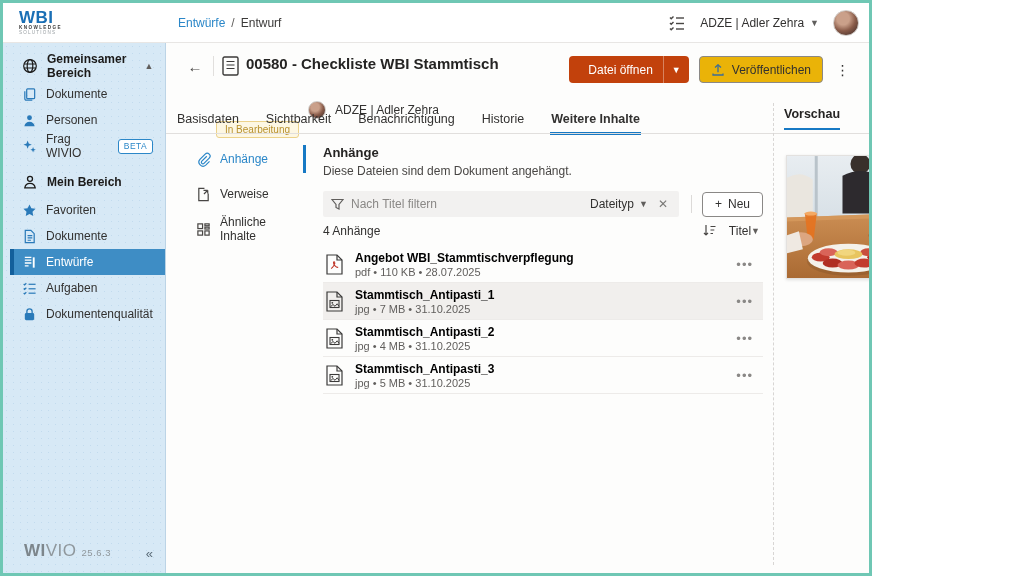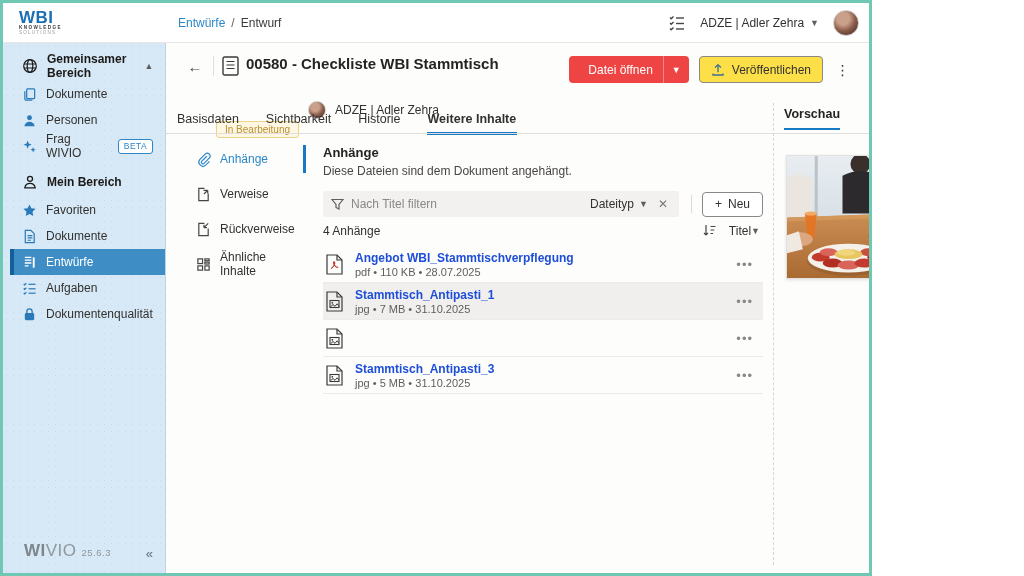--- a/index.html
+++ b/index.html
@@ -55,24 +55,24 @@
   .hdiv1 { position:absolute; left:47px; top:13px; height:20px; width:1px; background:#e1dfdd; }
   .doc-title-icon { position:absolute; left:56px; top:13px; width:17px; height:20px; color:#3b3a39; }
   .page-title { position:absolute; left:80px; top:12px; font-size:15px; font-weight:bold; color:#252423; }
   .meta-row { position:absolute; left:50px; top:38px; display:flex; align-items:center; gap:9px; }
   .status-badge { font-size:10px; color:#b8912e; background:#fdf7e3; border:1px solid #ecd28a; border-radius:3px; padding:2px 8px;margin-top:40px; }
   .owner-name { font-size:12px; color:#323130; }
 
   .actions { position:absolute; top:13px; right:16px; display:flex; align-items:center; gap:10px; }
   .btn { height:27px; display:inline-flex; align-items:center; gap:7px; border-radius:4px; font-size:12px; padding:0 11px; cursor:pointer; border:1px solid transparent;}
   .btn .bic { width:14px; height:14px; display:flex; }
-  .btn-split { display:inline-flex; background:#ef4444; color:#fff; border-radius:4px; overflow:hidden; cursor:pointer;}
+  .btn-split { display:inline-flex; background:#c2410c; color:#fff; border-radius:4px; overflow:hidden; cursor:pointer;}
   .btn-split .main-part { height:27px; display:flex; align-items:center; gap:7px; padding:0 10px 0 12px; font-size:12px;}
   .btn-split .chev-part { width:26px; display:flex; align-items:center; justify-content:center; border-left:1px solid rgba(255,255,255,0.35); font-size:9px;}
-  .btn-outline { background:#fde047; border-color:#8a8886; color:#323130; }
+  .btn-outline { background:#eab308; border-color:#8a8886; color:#323130; }
   .btn-danger { background:#e95849; color:#fff; }
   .kebab { width:20px; height:27px; display:flex; align-items:center; justify-content:center; color:#323130; font-size:14px; cursor:pointer; letter-spacing:1px;}
 
   .tabs { position:absolute; left:10px; top:63px; display:flex; gap:25px; }
   .tab { font-size:12.5px; color:#323130; padding:6px 1px 9px; cursor:pointer; }
   .tab.active { font-weight:bold; border-bottom:3px solid #1779c4; padding-bottom:6px; }
   .tabs-divider { position:absolute; left:0; right:0; top:90px; height:1px; background:#e1dfdd; }
 
   .subnav { position:absolute; left:30px; top:104px; width:107px; }
   .subnav-item { display:flex; align-items:center; gap:9px; height:24px; margin-bottom:11px; font-size:12px; color:#323130; cursor:pointer;}
@@ -97,21 +97,21 @@
   .count-row .right { margin-left:auto; display:flex; align-items:center; gap:12px; }
   .sort-ic { width:15px; height:15px; color:#484644; cursor:pointer; display:flex;}
   .sort-dd { display:flex; align-items:center; cursor:pointer; }
 
   .att-list { margin-top:8px; }
   .att-row { height:37px; display:flex; align-items:center; gap:12px; padding:0 6px 0 3px; border-bottom:1px solid #edebe9; cursor:pointer; position:relative;}
   .att-row:first-child { border-top:1px solid transparent; }
   .att-row.selected { background:#f1efed; }
   .file-ic { width:17px; height:21px; flex:none; }
   .att-text { display:flex; flex-direction:column; gap:1px; }
-  .att-title { font-size:12px; font-weight:bold; color:#1d4ed8; }
+  .att-title { font-size:12px; font-weight:bold; color:#000000; }
   .att-meta { font-size:11px; color:#605e5c; }
   .row-more { margin-left:auto; color:#8a8886; font-size:13px; letter-spacing:1px; cursor:pointer; padding:0 4px;}
 
   .preview-divider { position:absolute; left:607px; top:60px; bottom:8px; width:0; border-left:1px dashed #d8d6d4; }
   .preview-title { position:absolute; left:618px; top:64px; font-size:12.5px; font-weight:bold; color:#252423; padding-bottom:7px; border-bottom:2px solid #1779c4; }
   .expand-ic { position:absolute; left:822px; top:88px; width:14px; height:14px; color:#484644; cursor:pointer; }
   .preview-img { position:absolute; left:620px; top:112px; width:222px; height:124px; border:1px solid #e3e1df; box-shadow:0 1px 3px rgba(0,0,0,0.12); cursor:pointer; }
   .preview-img svg { display:block; }
 
   .cursor { position:absolute; left:730px; top:408px; width:13px; height:19px; pointer-events:none; z-index:20;}
@@ -298,20 +298,21 @@
             </svg>
         </span>
         <span>Veröffentlichen</span>
       </span>
       <span class="kebab">⋮</span>
     </div>
 
     <div class="tabs">
       <span class="tab">Basisdaten</span>
       <span class="tab">Sichtbarkeit</span>
+      <span class="tab">Benachrichtigung</span>
       <span class="tab">Historie</span>
       <span class="tab active">Weitere Inhalte</span>
     </div>
     <div class="tabs-divider"></div>
 
     <div class="subnav">
       <div class="subnav-item active">
         <span class="ic">
           <svg viewBox="0 0 16 16" fill="none" stroke="currentColor" stroke-width="1.3">
               <path d="M11.5 4.5l-5.3 5.3a1.6 1.6 0 0 0 2.3 2.3l5.6-5.6a3 3 0 0 0-4.3-4.3L4.2 7.8a4.4 4.4 0 0 0 6.2 6.2l4-4"></path>
@@ -320,29 +321,20 @@
         <span>Anhänge</span>
       </div>
       <div class="subnav-item">
         <span class="ic">
           <svg viewBox="0 0 16 16" fill="none" stroke="currentColor" stroke-width="1.3">
               <path d="M9 1.5H3v13h10V7"></path>
               <path d="M8 5.5h4.5M12.5 5.5V9M12.5 5.5L8.5 9.5" transform="translate(0,-2)"></path>
             </svg>
         </span>
         <span>Verweise</span>
-      </div>
-      <div class="subnav-item">
-        <span class="ic">
-          <svg viewBox="0 0 16 16" fill="none" stroke="currentColor" stroke-width="1.3">
-              <path d="M9 1.5H3v13h10V7"></path>
-              <path d="M13 1.5L8.5 6M8.5 6V2.8M8.5 6h3.2"></path>
-            </svg>
-        </span>
-        <span>Rückverweise</span>
       </div>
       <div class="subnav-item">
         <span class="ic">
           <svg viewBox="0 0 16 16" fill="none" stroke="currentColor" stroke-width="1.3">
               <rect x="2" y="2" width="5" height="5"></rect>
               <rect x="9.5" y="2" width="4.5" height="2"></rect>
               <rect x="9.5" y="5.5" width="4.5" height="2"></rect>
               <rect x="2" y="9.5" width="5" height="4.5"></rect>
               <rect x="9.5" y="9.5" width="4.5" height="4.5"></rect>
             </svg>
@@ -421,20 +413,24 @@
           <span class="row-more">•••</span>
         </div>
         <div class="att-row">
           <svg class="file-ic" viewBox="0 0 17 21" fill="none">
               <path d="M1 1h10l5 5v14H1z" stroke="#3b3a39" stroke-width="1.2"></path>
               <path d="M11 1v5h5" stroke="#3b3a39" stroke-width="1.2"></path>
               <rect x="4" y="9.5" width="9" height="7" stroke="#3b3a39" stroke-width="1.1"></rect>
               <circle cx="6.3" cy="11.8" r="0.9" fill="#3b3a39"></circle>
               <path d="M4.5 15.8l2.5-2.3 2 1.8 2.2-2.5 1.8 2.5" stroke="#3b3a39" stroke-width="1"></path>
             </svg>
+          <span class="att-text">
+            <span class="att-title">Stammtisch_Antipasti_2</span>
+            <span class="att-meta">jpg • 4 MB • 31.10.2025</span>
+          </span>
           <span class="row-more">•••</span>
         </div>
         <div class="att-row">
           <svg class="file-ic" viewBox="0 0 17 21" fill="none">
               <path d="M1 1h10l5 5v14H1z" stroke="#3b3a39" stroke-width="1.2"></path>
               <path d="M11 1v5h5" stroke="#3b3a39" stroke-width="1.2"></path>
               <rect x="4" y="9.5" width="9" height="7" stroke="#3b3a39" stroke-width="1.1"></rect>
               <circle cx="6.3" cy="11.8" r="0.9" fill="#3b3a39"></circle>
               <path d="M4.5 15.8l2.5-2.3 2 1.8 2.2-2.5 1.8 2.5" stroke="#3b3a39" stroke-width="1"></path>
             </svg>

